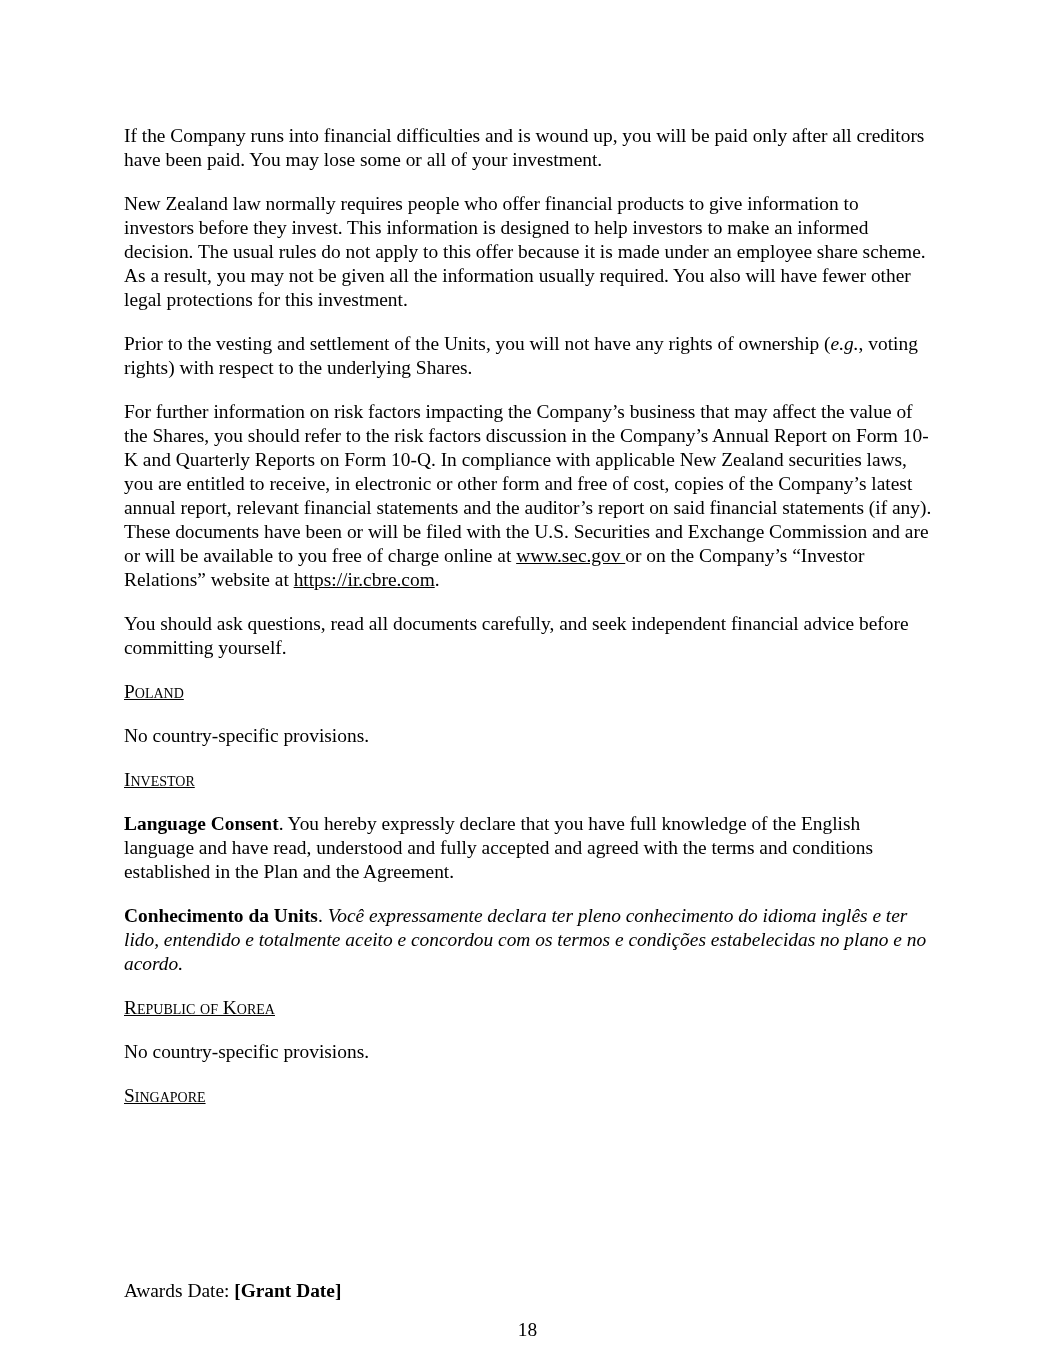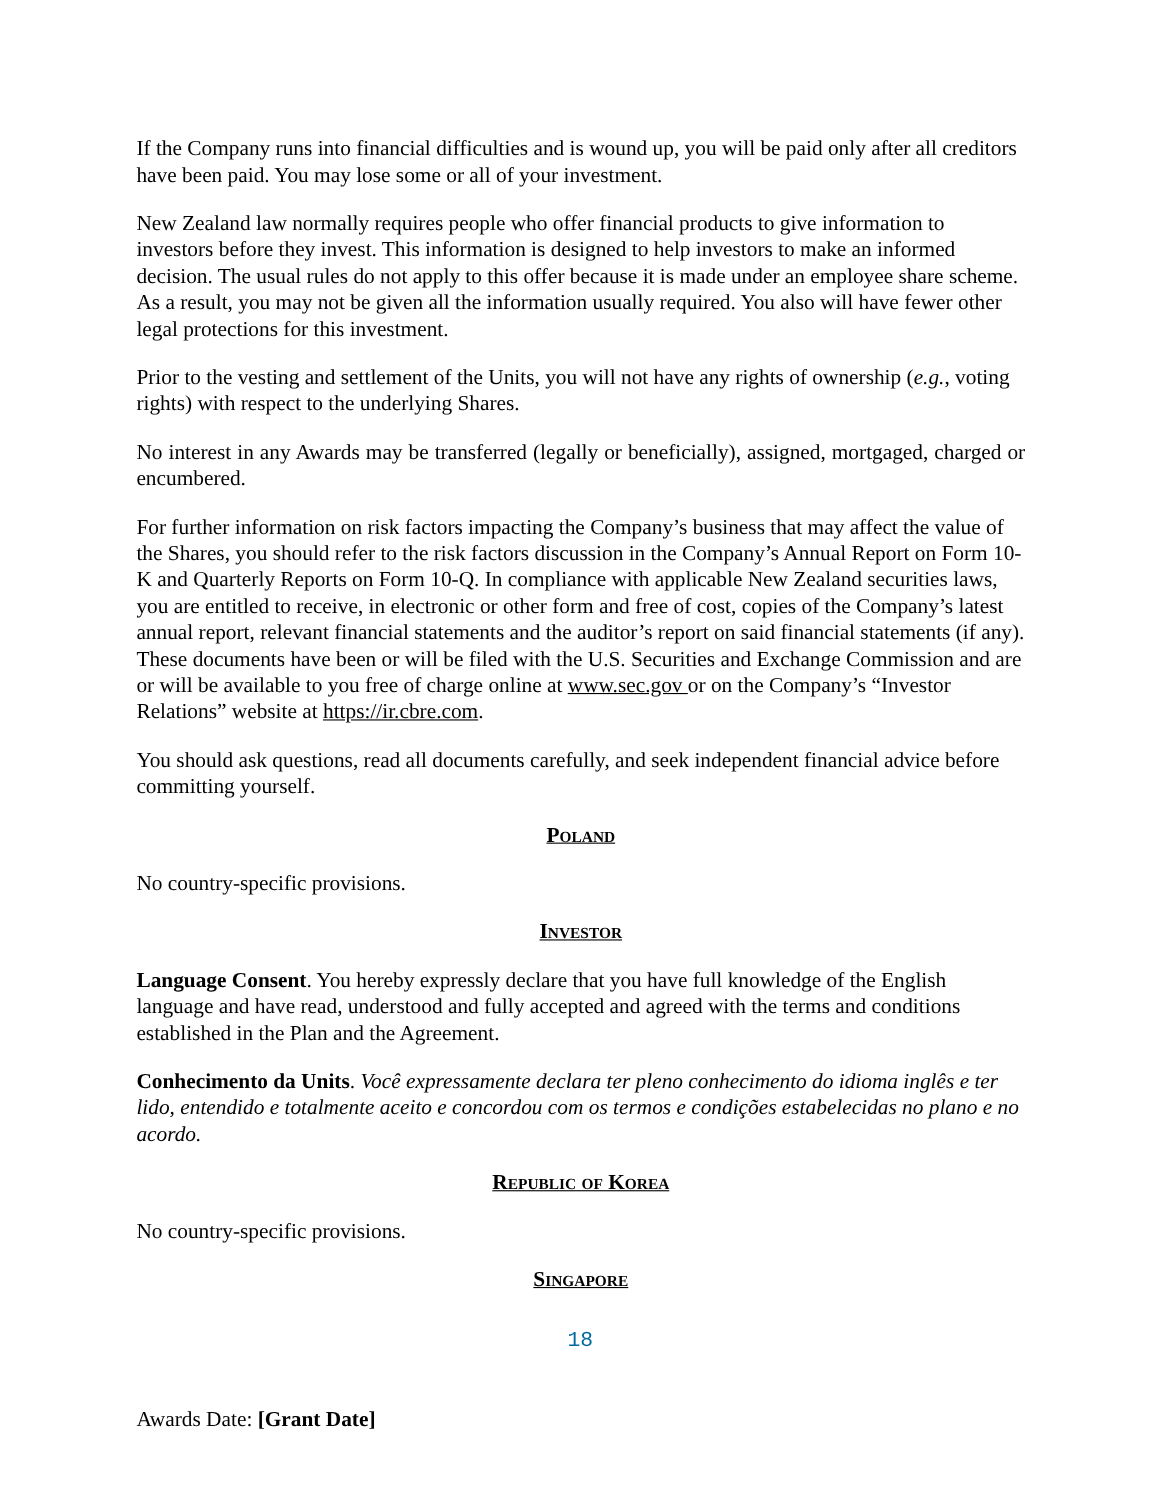--- a/index.html
+++ b/index.html
@@ -4,43 +4,42 @@
 <style>
   html, body { margin: 0; padding: 0; background: #ffffff; }
   body { width: 1055px; height: 1365px; position: relative; overflow: hidden; }
   .page {
     position: absolute; left: 124px; top: 124px; width: 808px;
     font-family: "Liberation Serif", serif; font-size: 19.4px; line-height: 24px; color: #000;
   }
   p { margin: 0 0 20px 0; }
   .justify { text-align: justify; text-align-last: left; }
   .heading {
-    text-align: center; font-weight: bold; text-decoration: underline;
+    text-align: left; font-weight: normal; text-decoration: underline;
     font-variant: small-caps; margin: 4px 0 20px 0; font-size: 19.4px;
   }
   a { color: #000000; text-decoration: underline; }
   .lead { font-weight: bold; }
   .it { font-style: italic; }
   .pagenum {
-    position: absolute; left: 0; width: 1055px; top: 1208px; text-align: center;
-    font-family: Liberation Mono, monospace; font-size: 19.4px; color: #0369a1;
+    position: absolute; left: 0; width: 1055px; top: 1319px; text-align: center;
+    font-family: Liberation Serif, serif; font-size: 19.4px; color: #000000;
   }
   .footer {
     position: absolute; left: 124px; top: 1280px;
     font-family: "Liberation Serif", serif; font-size: 19.4px; color: #000;
   }
 </style>
 </head>
 <body>
 
 <div class="page">
   <p>If the Company runs into financial difficulties and is wound up, you will be paid only after all creditors have been paid.  You may lose some or all of your investment.</p>
   <p>New Zealand law normally requires people who offer financial products to give information to investors before they invest.  This information is designed to help investors to make an informed decision.  The usual rules do not apply to this offer because it is made under an employee share scheme.  As a result, you may not be given all the information usually required.  You also will have fewer other legal protections for this investment.</p>
   <p><span>Prior to the vesting and settlement of the Units, you will not have any rights of ownership (</span><span class="it">e.g.</span><span>, voting rights) with respect to the underlying Shares.</span></p>
-  <p class="justify">No interest in any Awards may be transferred (legally or beneficially), assigned, mortgaged, charged or encumbered.</p>
   <p><span>For further information on risk factors impacting the Company’s business that may affect the value of the Shares, you should refer to the risk factors discussion in the Company’s Annual Report on Form 10-K and Quarterly Reports on Form 10-Q. In compliance with applicable New Zealand securities laws, you are entitled to receive, in electronic or other form and free of cost, copies of the Company’s latest annual report, relevant financial statements and the auditor’s report on said financial statements (if any). These documents have been or will be filed with the U.S. Securities and Exchange Commission and are or will be available to you free of charge online at </span><a>www.sec.gov </a><span>or on the Company’s “Investor Relations” website at </span><a>https://ir.cbre.com</a><span>.</span></p>
   <p>You should ask questions, read all documents carefully, and seek independent financial advice before committing yourself.</p>
 
   <div class="heading">Poland</div>
   <p>No country-specific provisions.</p>
 
   <div class="heading">Investor</div>
   <p><span class="lead">Language Consent</span><span>.  You hereby expressly declare that you have full knowledge of the English language and have read, understood and fully accepted and agreed with the terms and conditions established in the Plan and the Agreement.</span></p>
   <p><span class="lead">Conhecimento da Units</span><span>.  </span><span class="it">Você expressamente declara ter pleno conhecimento do idioma inglês e ter lido, entendido e totalmente aceito e concordou com os termos e condições estabelecidas no plano e no acordo.</span></p>
 

